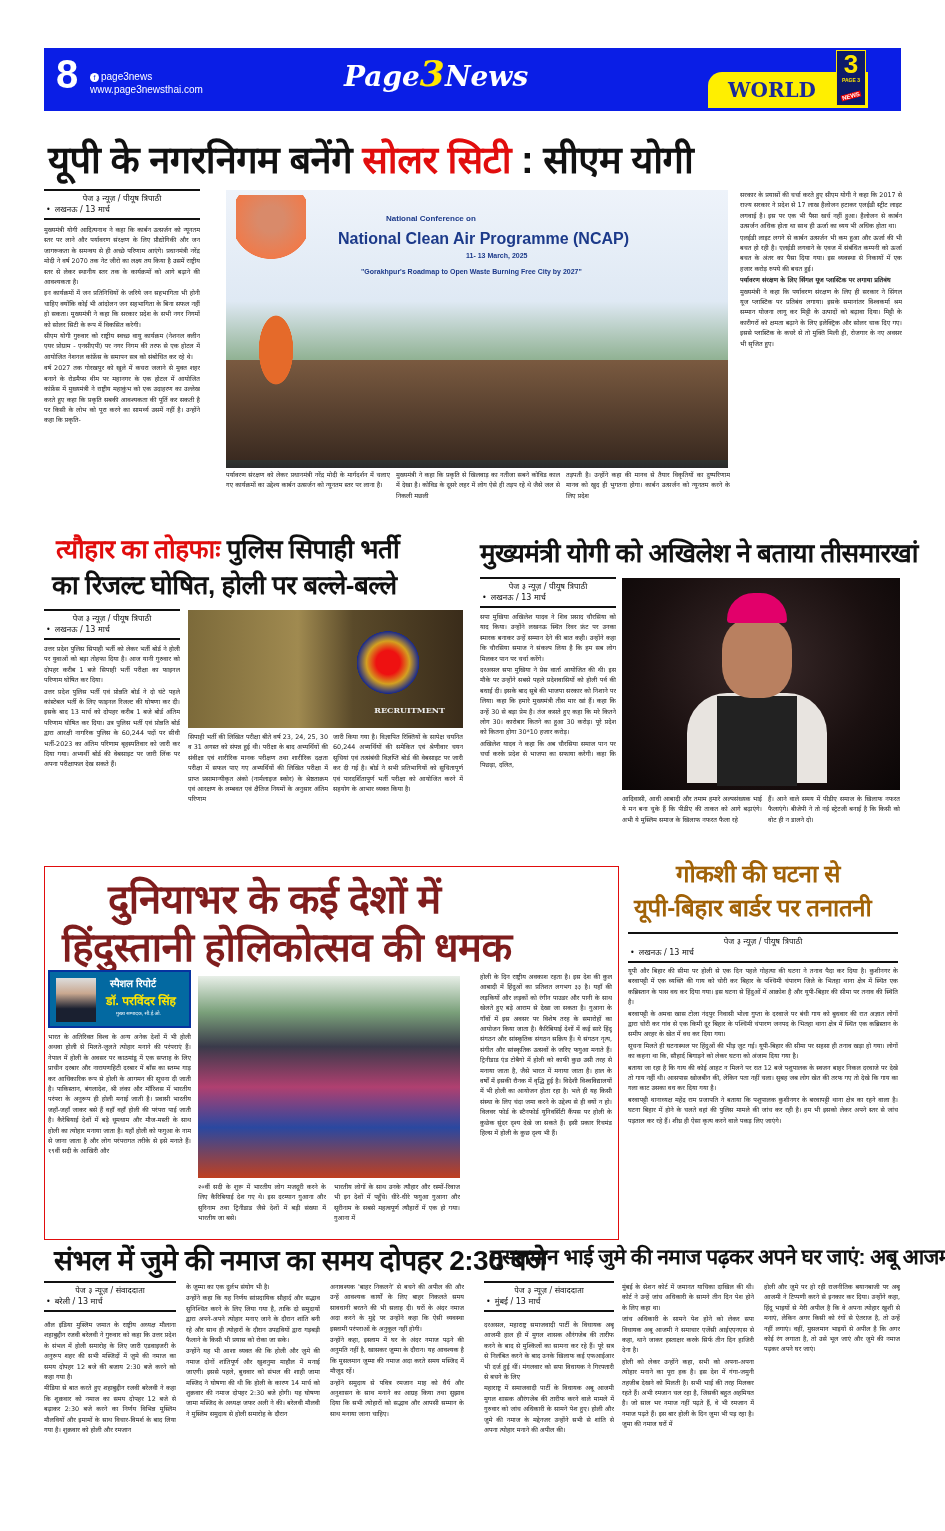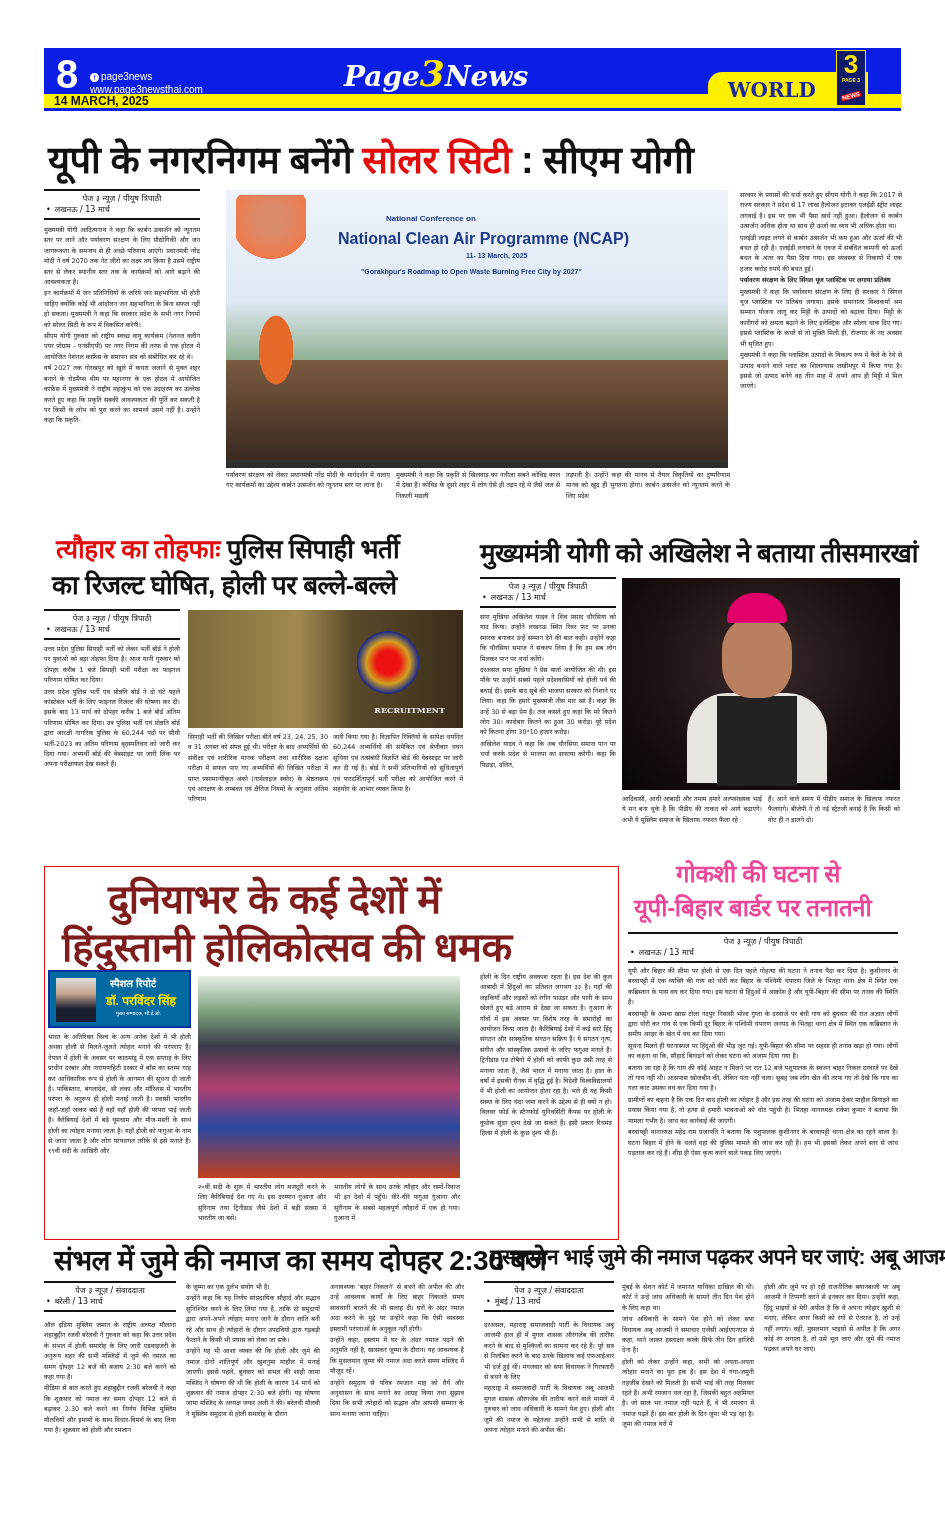--- a/index.html
+++ b/index.html
@@ -18,21 +18,21 @@
 .worldtab span{position:absolute;left:20px;top:6px;font:bold 20px "DejaVu Serif",serif;color:#1b2a9a;}
 .badge3{position:absolute;left:792px;top:2px;width:30px;height:56px;background:#0e1a6a;border:1px solid #ffe600;text-align:center;}
 .badge3 .n{font:bold 26px "Liberation Sans",sans-serif;color:#ffe600;line-height:26px;display:block;}
 .badge3 .t{font:bold 5px "Liberation Sans",sans-serif;color:#ffe600;display:block;}
 .badge3 .nw{font:bold 6px "Liberation Sans",sans-serif;color:#fff;background:#e00;display:inline-block;margin-top:3px;padding:0 1px;transform:rotate(-15deg);}
 .bluebottom{position:absolute;left:0;top:60px;width:857px;height:3px;background:#0a1ee6;}
 
 .h1{position:absolute;font:bold 36px "Liberation Sans",sans-serif;white-space:nowrap;color:#111;letter-spacing:-0.5px;}
 .red{color:#e10d0d;}
 .h2{position:absolute;font:bold 26px "Liberation Sans",sans-serif;white-space:nowrap;color:#111;letter-spacing:-0.5px;}
-.h3{position:absolute;font:bold 24px "Liberation Sans",sans-serif;white-space:nowrap;color:#ec4899;letter-spacing:-0.3px;}
+.h3{position:absolute;font:bold 24px "Liberation Sans",sans-serif;white-space:nowrap;color:#a16207;letter-spacing:-0.3px;}
 .byline{position:absolute;border-top:2px solid #111;border-bottom:2px solid #111;font:8px "DejaVu Sans",sans-serif;padding:2px 0 3px 0;line-height:11px;}
 .byline .a{display:block;text-align:center;}
 .byline .b{display:block;padding-left:2px;}
 .byline .b:before{content:"•";margin-right:4px;}
 .col{position:absolute;font:6.4px "DejaVu Sans",sans-serif;line-height:10.4px;text-align:justify;color:#222;overflow:hidden;}
 .col p{margin-bottom:1px;}
 .col .sub{font-weight:bold;}
 .img{position:absolute;overflow:hidden;}
 .ncap{background:linear-gradient(180deg,#eef3fa 0%,#dfe9f4 40%,#6f9a6a 70%,#4b5e4a 85%,#2a2a2a 100%);}
 .ncap .t1{position:absolute;left:160px;top:24px;font:bold 8px "Liberation Sans",sans-serif;color:#1c3a8a;}
@@ -57,23 +57,20 @@
 .specialbox .l2{position:absolute;left:56px;top:20px;font:bold 12px "Liberation Sans",sans-serif;color:#ffe600;}
 .specialbox .l3{position:absolute;left:66px;top:38px;font:5px "Liberation Sans",sans-serif;color:#fff;}
 .redbox{position:absolute;left:44px;top:866px;width:575px;height:374px;border:1.5px solid #e10d0d;}
 .hx{position:absolute;font:bold 40px "Liberation Sans",sans-serif;color:#7f1d1d;white-space:nowrap;letter-spacing:-0.5px;}
 </style>
 </head>
 <body>
 
 <div class="page">
   <div class="mast">
-    <div class="yellowband">
-        <span>14 MARCH, 2025</span>
-      </div>
     <div class="pg">8</div>
     <div class="social">
       <div><span class="fb">f</span><span>page3news</span></div>
       <div>www.page3newsthai.com</div>
     </div>
     <div class="logo"><span>Page</span><span class="three">3</span><span>News</span></div>
     <div class="worldtab">
         <span>WORLD</span>
       </div>
     <div class="badge3">
@@ -116,21 +113,20 @@
   </div>
 <div class="col" style="left:566px;top:470px;width:164px;height:48px;">
     <p>तड़पती है। उन्होंने कहा की मानव से तैयार विकृतियों का दुष्परिणाम मानव को खुद ही भुगतना होगा। कार्बन उत्सर्जन को न्यूनतम करने के लिए प्रदेश</p>
   </div>
 
 <div class="col" style="left:740px;top:190px;width:162px;height:330px;">
   <p>सरकार के प्रयासों की चर्चा करते हुए सीएम योगी ने कहा कि 2017 से राज्य सरकार ने प्रदेश से 17 लाख हैलोजन हटाकर एलईडी स्ट्रीट लाइट लगवाई है। इस पर एक भी पैसा खर्च नहीं हुआ। हैलोजन से कार्बन उत्सर्जन अधिक होता था साथ ही ऊर्जा का व्यय भी अधिक होता था।</p>
     <p>एलईडी लाइट लगने से कार्बन उत्सर्जन भी कम हुआ और ऊर्जा की भी बचत हो रही है। एलईडी लगवाने के एवज में संबंधित कम्पनी को ऊर्जा बचत के अंतर का पैसा दिया गया। इस व्यवस्था से निकायों में एक हजार करोड़ रुपये की बचत हुई।</p>
   <p class="sub">पर्यावरण संरक्षण के लिए सिंगल यूज प्लास्टिक पर लगाया प्रतिबंध</p>
   <p>मुख्यमंत्री ने कहा कि पर्यावरण संरक्षण के लिए ही सरकार ने सिंगल यूज प्लास्टिक पर प्रतिबंध लगाया। इसके समानांतर विश्वकर्मा श्रम सम्मान योजना लागू कर मिट्टी के उत्पादों को बढ़ावा दिया। मिट्टी के कारीगरों को क्षमता बढ़ाने के लिए इलेक्ट्रिक और सोलर चाक दिए गए। इससे प्लास्टिक के कचरे से तो मुक्ति मिली ही, रोजगार के नए अवसर भी सृजित हुए।</p>
-    <p>मुख्यमंत्री ने कहा कि प्लास्टिक उत्पादों के विकल्प रूप में केले के रेशे से उत्पाद बनाने वाले प्लांट का शिलान्यास लखीमपुर में किया गया है। इससे जो उत्पाद बनेंगे वह तीन माह में अपने आप ही मिट्टी में मिल जाएंगे।</p>
 </div>
 
 <div class="h2" style="left:56px;top:530px;"><span class="red">त्यौहार का तोहफाः </span><span>पुलिस सिपाही भर्ती</span></div>
 <div class="h2" style="left:52px;top:566px;">का रिजल्ट घोषित, होली पर बल्ले-बल्ले</div>
 
 <div class="byline" style="left:44px;top:609px;width:136px;">
   <span class="a">पेज ३ न्यूज़ /  पीयूष त्रिपाठी</span>
   <span class="b">लखनऊ / 13 मार्च</span>
 </div>
 <div class="col" style="left:44px;top:644px;width:136px;height:200px;">
@@ -199,21 +195,20 @@
 <div class="h3" style="left:634px;top:890px;">यूपी-बिहार बार्डर पर तनातनी</div>
 <div class="byline" style="left:628px;top:932px;width:270px;">
   <span class="a">पेज ३ न्यूज़ / पीयूष त्रिपाठी</span>
   <span class="b">लखनऊ / 13 मार्च</span>
 </div>
 <div class="col" style="left:628px;top:966px;width:270px;height:272px;">
   <p>यूपी और बिहार की सीमा पर होली से एक दिन पहले गोहत्या की घटना ने तनाव पैदा कर दिया है। कुशीनगर के बरवापट्टी में एक व्यक्ति की गाय को चोरी कर बिहार के पश्चिमी चंपारण जिले के भितहा थाना क्षेत्र में स्थित एक कब्रिस्तान के पास वध कर दिया गया। इस घटना से हिंदुओं में आक्रोश है और यूपी-बिहार की सीमा पर तनाव की स्थिति है।</p>
     <p>बरवापट्टी के अमवा खास टोला नंदपुर निवासी भोला गुप्ता के दरवाजे पर बंधी गाय को बुधवार की रात अज्ञात लोगों द्वारा चोरी कर गांव से एक किमी दूर बिहार के पश्चिमी चंपारण जनपद के भितहा थाना क्षेत्र में स्थित एक कब्रिस्तान के समीप अरहर के खेत में वध कर दिया गया।</p>
     <p>सूचना मिलते ही घटनास्थल पर हिंदुओं की भीड़ जुट गई। यूपी-बिहार की सीमा पर सहसा ही तनाव खड़ा हो गया। लोगों का कहना था कि, सौहार्द बिगाड़ने को लेकर घटना को अंजाम दिया गया है।</p>
     <p>बताया जा रहा है कि गाय की कोई आहट न मिलने पर रात 12 बजे पशुपालक के स्वजन बाहर निकल दरवाजे पर देखे तो गाय नहीं थी। आसपास खोजबीन की, लेकिन पता नहीं चला। सुबह जब लोग खेत की तरफ गए तो देखे कि गाय का गला काट उसका वध कर दिया गया है।</p>
-    <p>ग्रामीणों का कहना है कि एक दिन बाद होली का त्योहार है और इस तरह की घटना को अंजाम देकर माहौल बिगाड़ने का प्रयास किया गया है, गो हत्या से हमारी भावनाओं को चोट पहुंची है। भितहा थानाध्यक्ष राकेश कुमार ने बताया कि मामला गंभीर है। जांच कर कार्रवाई की जाएगी।</p>
     <p>बरवापट्टी थानाध्यक्ष महेंद्र राम प्रजापति ने बताया कि पशुपालक कुशीनगर के बरवापट्टी थाना क्षेत्र का रहने वाला है। घटना बिहार में होने के चलते वहां की पुलिस मामले की जांच कर रही है। हम भी इसको लेकर अपने स्तर से जांच पड़ताल कर रहे हैं। शीघ्र ही ऐसा कृत्य करने वाले पकड़ लिए जाएंगे।</p>
 </div>
 
 <div class="h2" style="left:54px;top:1240px;font-size:28px;">संभल में जुमे की नमाज का समय दोपहर 2:30 बजे</div>
 <div class="byline" style="left:44px;top:1281px;width:132px;">
   <span class="a">पेज ३ न्यूज़ /  संवाददाता</span>
   <span class="b">बरेली / 13 मार्च</span>
 </div>
 <div class="col" style="left:44px;top:1320px;width:132px;height:190px;">
     <p>ऑल इंडिया मुस्लिम जमात के राष्ट्रीय अध्यक्ष मौलाना शहाबुद्दीन रजवी बरेलवी ने गुरुवार को कहा कि उत्तर प्रदेश के संभल में होली समारोह के लिए जारी एडवाइजरी के अनुरूप शहर की सभी मस्जिदों में जुमे की नमाज का समय दोपहर 12 बजे की बजाय 2:30 बजे करने को कहा गया है।</p>

